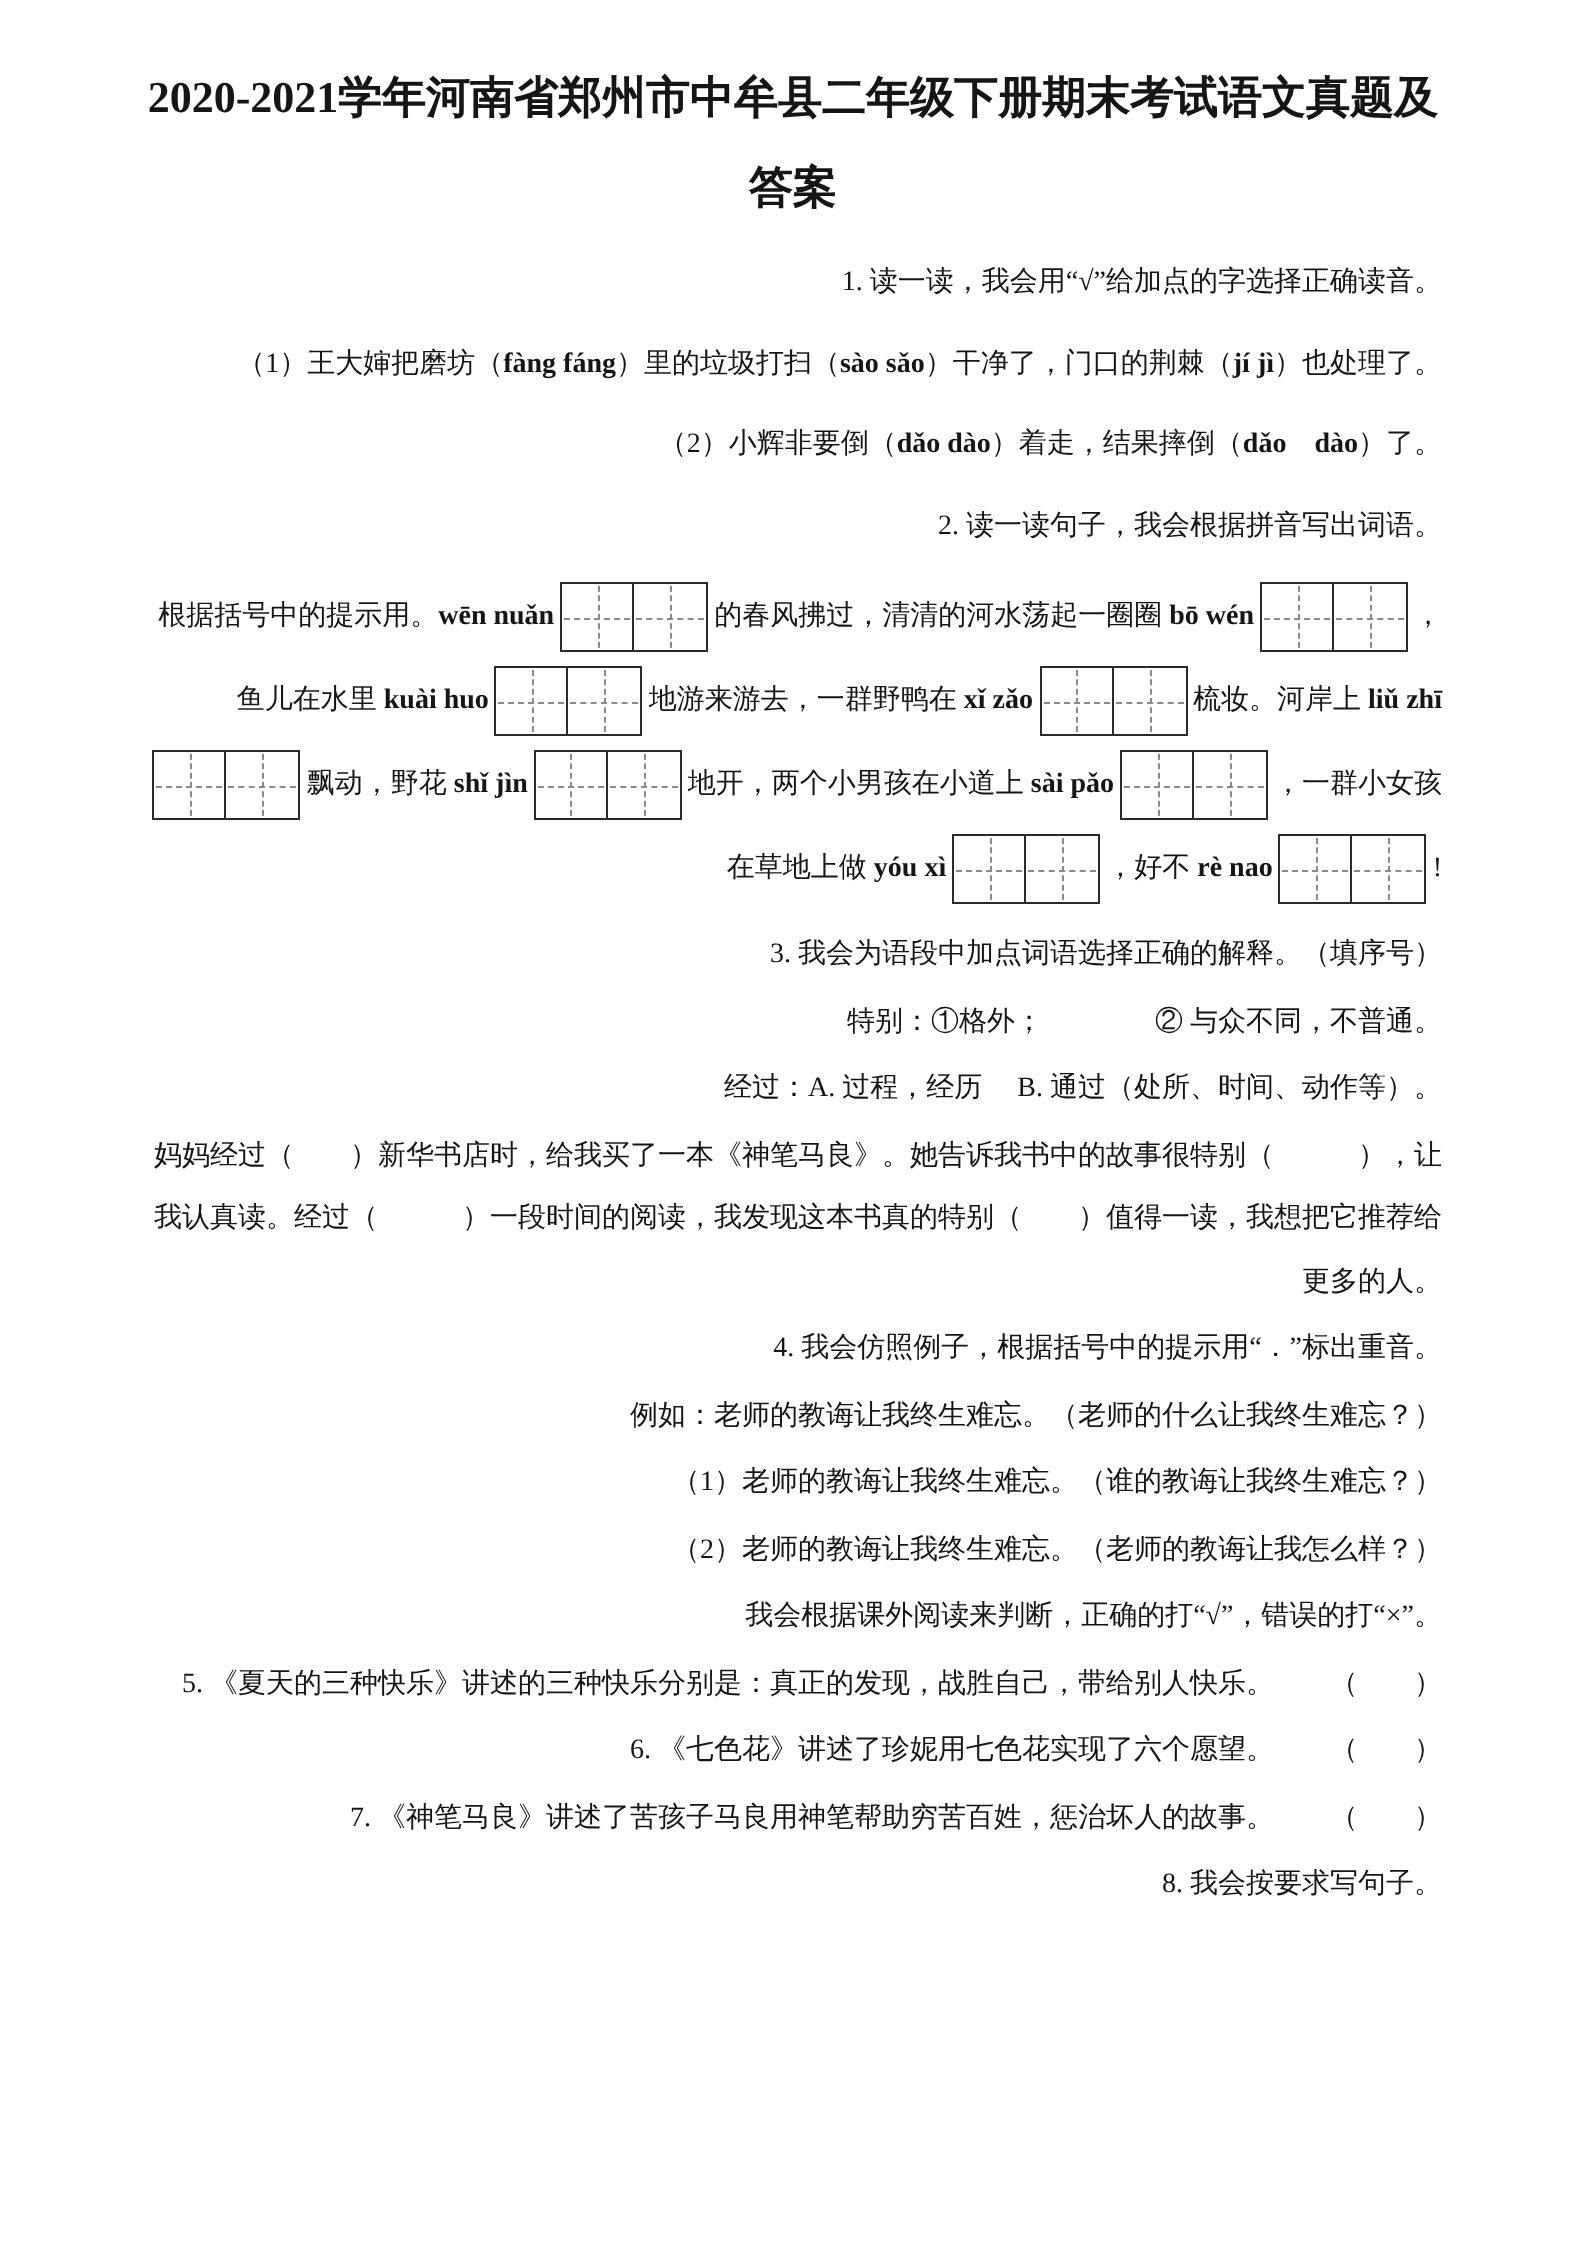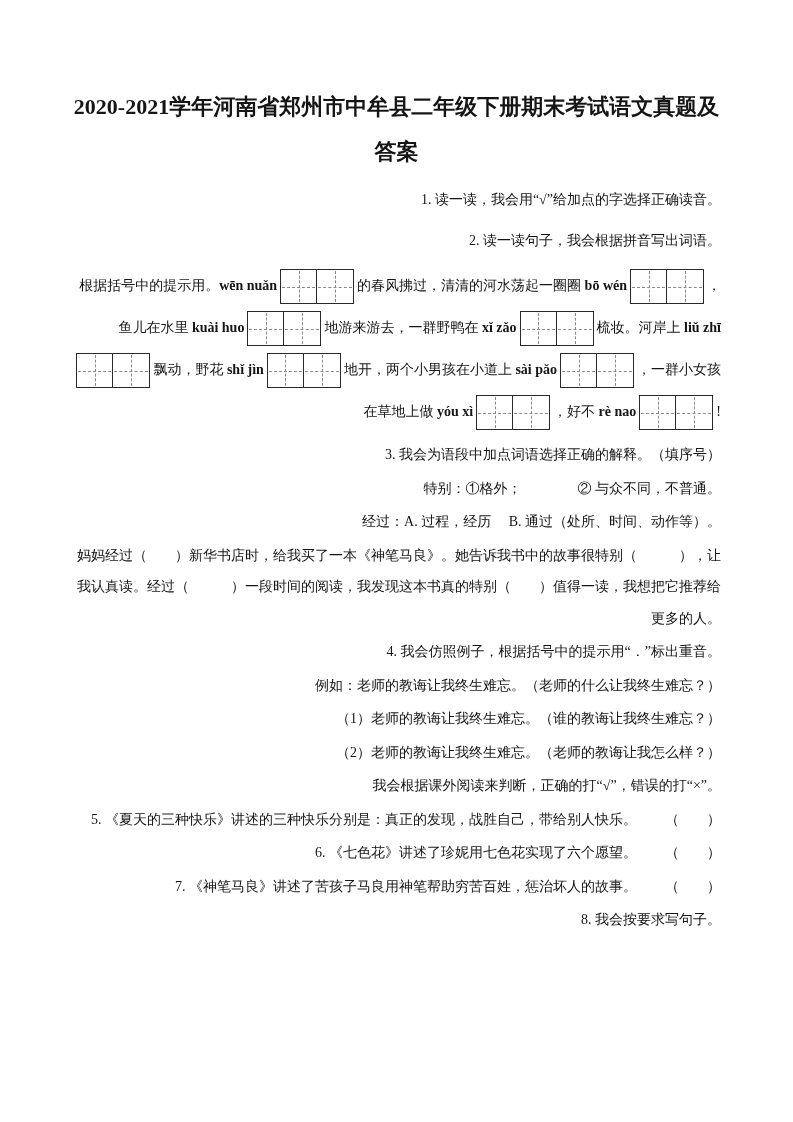--- a/index.html
+++ b/index.html
@@ -1,21 +1,21 @@
 <!DOCTYPE html>
 <html><head>
 <meta charset="utf-8">
 <style>
   * { box-sizing: border-box; }
   html, body { margin: 0; padding: 0; background: #ffffff; }
   .page {
     width: 793px;
     min-height: 1122px;
     margin: 0 auto;
-    padding: 84px 72px 48px 72px;
+    padding: 26px 72px 48px 72px;
     background: #ffffff;
     color: #151515;
     font-family: "Liberation Serif", "DejaVu Serif", serif;
   }
   .title {
     font-size: 22px;
     font-weight: 700;
     line-height: 2.05;
     text-align: center;
     margin: 0 0 10px 0;
@@ -59,20 +59,22 @@
     border-top: 1px dashed #8a8a8a;
   }
 </style>
 </head>
 <body>
 
 <div class="page">
   <h1 class="title">2020-2021学年河南省郑州市中牟县二年级下册期末考试语文真题及答案</h1>
   <div>
       <p class="para sp"><span class="t">1. 读一读，我会用“√”给加点的字选择正确读音。</span></p>
+      <p class="para sp"><span class="t">（1）王大婶把磨坊（</span><span class="b">fàng fáng</span><span class="t">）里的垃圾打扫（</span><span class="b">sào sǎo</span><span class="t">）干净了，门口的荆棘（</span><span class="b">jí jì</span><span class="t">）也处理了。</span></p>
+      <p class="para sp"><span class="t">（2）小辉非要倒（</span><span class="b">dǎo dào</span><span class="t">）着走，结果摔倒（</span><span class="b">dǎo　dào</span><span class="t">）了。</span></p>
       <p class="para sp"><span class="t">2. 读一读句子，我会根据拼音写出词语。</span></p>
       <p class="para boxes"><span class="t">根据括号中的提示用。</span><span class="b">wēn nuǎn</span><span class="wbox">
           <span class="wcell"></span>
           <span class="wcell"></span>
         </span><span class="t">的春风拂过，清清的河水荡起一圈圈 </span><span class="b">bō wén</span><span class="wbox">
           <span class="wcell"></span>
           <span class="wcell"></span>
         </span><span class="t">，鱼儿在水里 </span><span class="b">kuài huo</span><span class="wbox">
           <span class="wcell"></span>
           <span class="wcell"></span>

